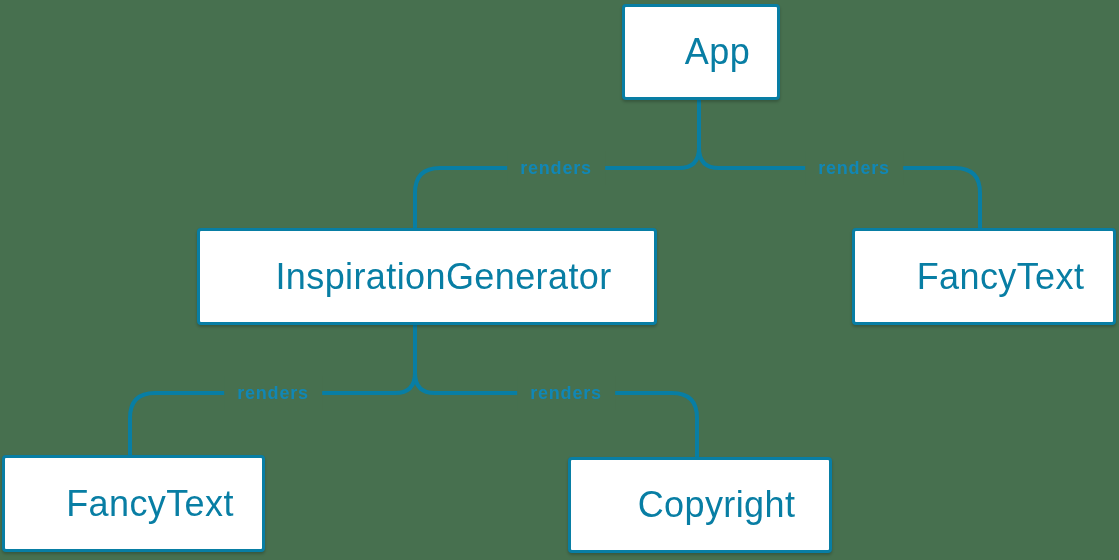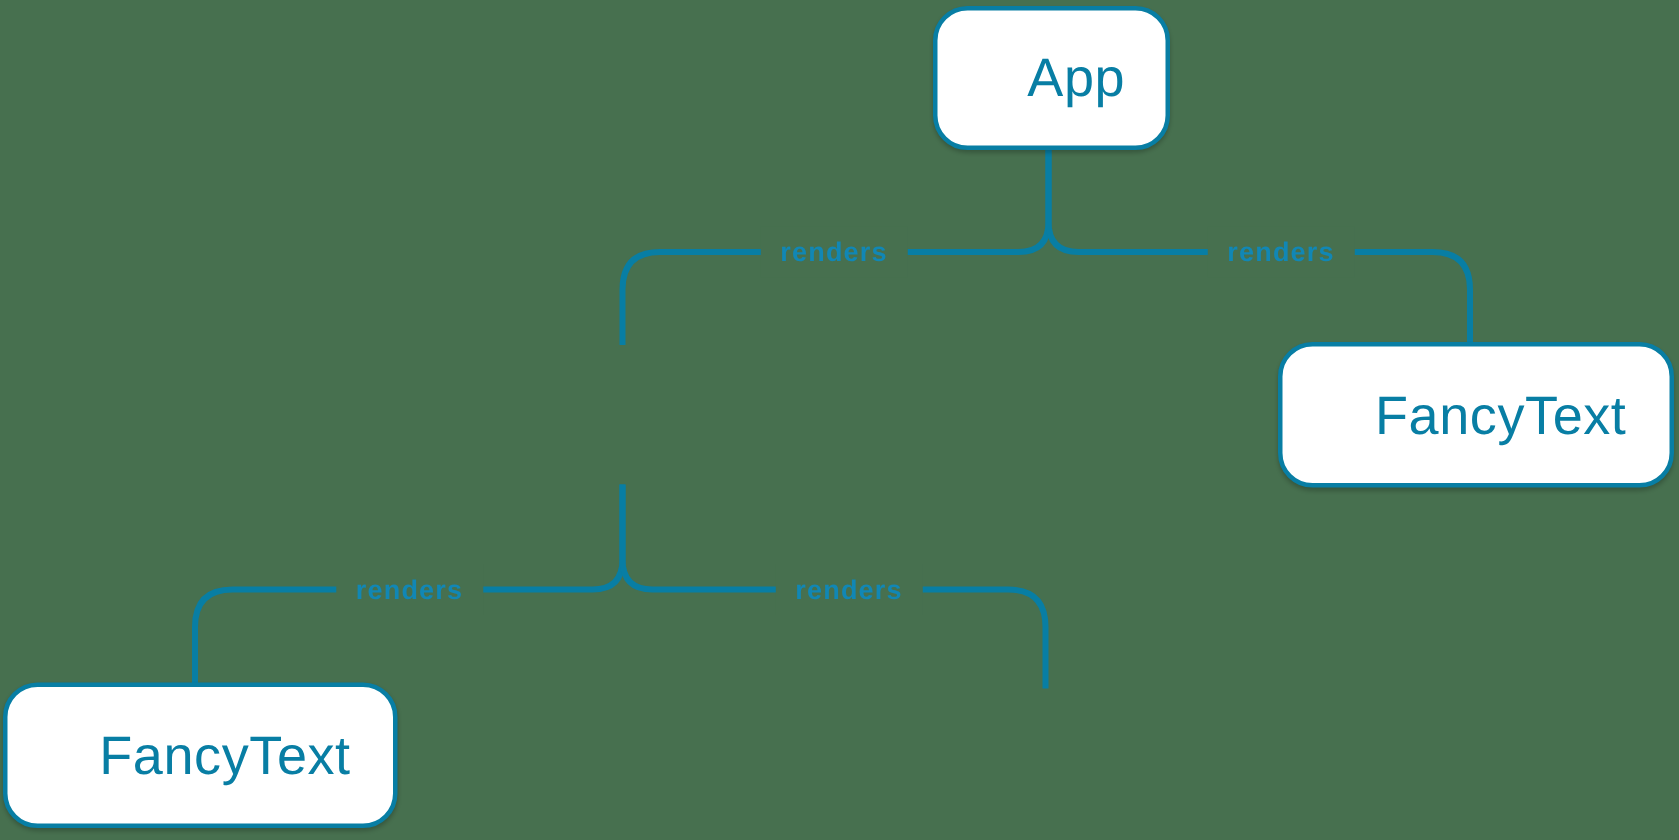--- a/index.html
+++ b/index.html
@@ -28,21 +28,21 @@
   .wires path{
     fill:none;
     stroke:var(--accent);
     stroke-width:4;
     stroke-linecap:butt;
   }
   .node{
     position:absolute;
     background:var(--box-fill);
     border:3px solid var(--accent);
-    border-radius:23px;
+    border-radius:4px;
     box-sizing:border-box;
     display:flex;
     align-items:center;
     justify-content:center;
     color:var(--accent);
     font-size:36px;
     letter-spacing:0.4px;
     box-shadow:0 2px 3px rgba(0,0,0,0.22);
     white-space:nowrap;
     padding-left:33px;
@@ -74,23 +74,29 @@
 
   <span class="edge-label" style="left:556px;top:168px">renders</span>
   <span class="edge-label" style="left:854px;top:168px">renders</span>
   <span class="edge-label" style="left:273px;top:393px">renders</span>
   <span class="edge-label" style="left:566px;top:393px">renders</span>
 
   <div class="node" style="left:622px;top:4px;width:158px;height:96px">
     <span>App</span>
   </div>
 
+  <div class="node" style="left:197px;top:228px;width:460px;height:97px">
+    <span>InspirationGenerator</span>
+  </div>
 
   <div class="node" style="left:852px;top:228px;width:264px;height:97px">
     <span>FancyText</span>
   </div>
 
   <div class="node" style="left:2px;top:455px;width:263px;height:97px">
     <span>FancyText</span>
   </div>
 
+  <div class="node" style="left:568px;top:457px;width:264px;height:96px">
+    <span>Copyright</span>
+  </div>
 
 </div>
 
 </body></html>

